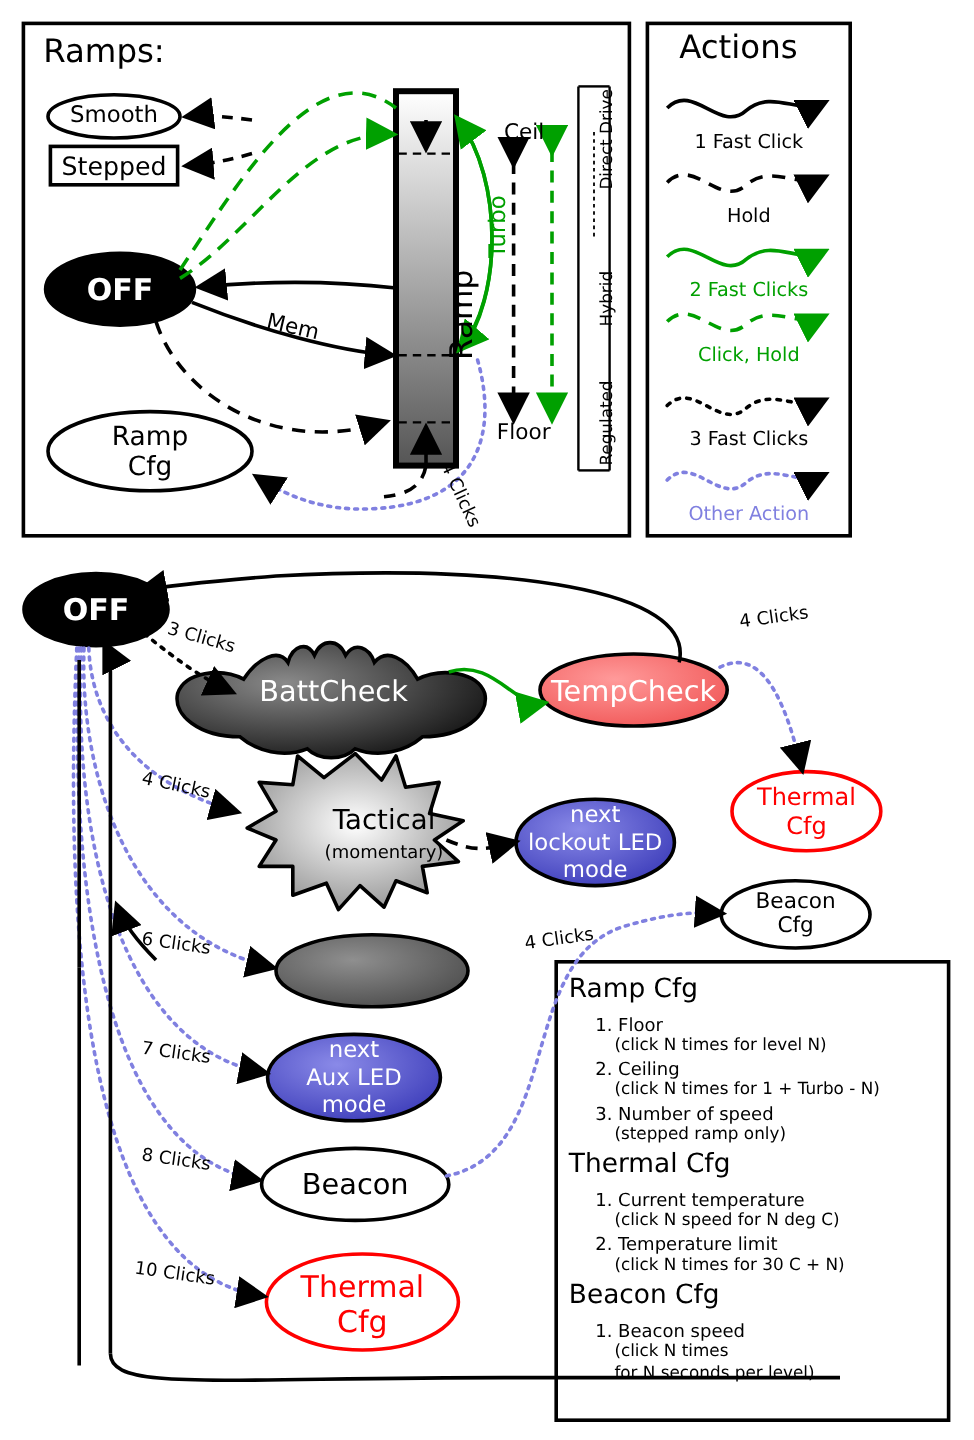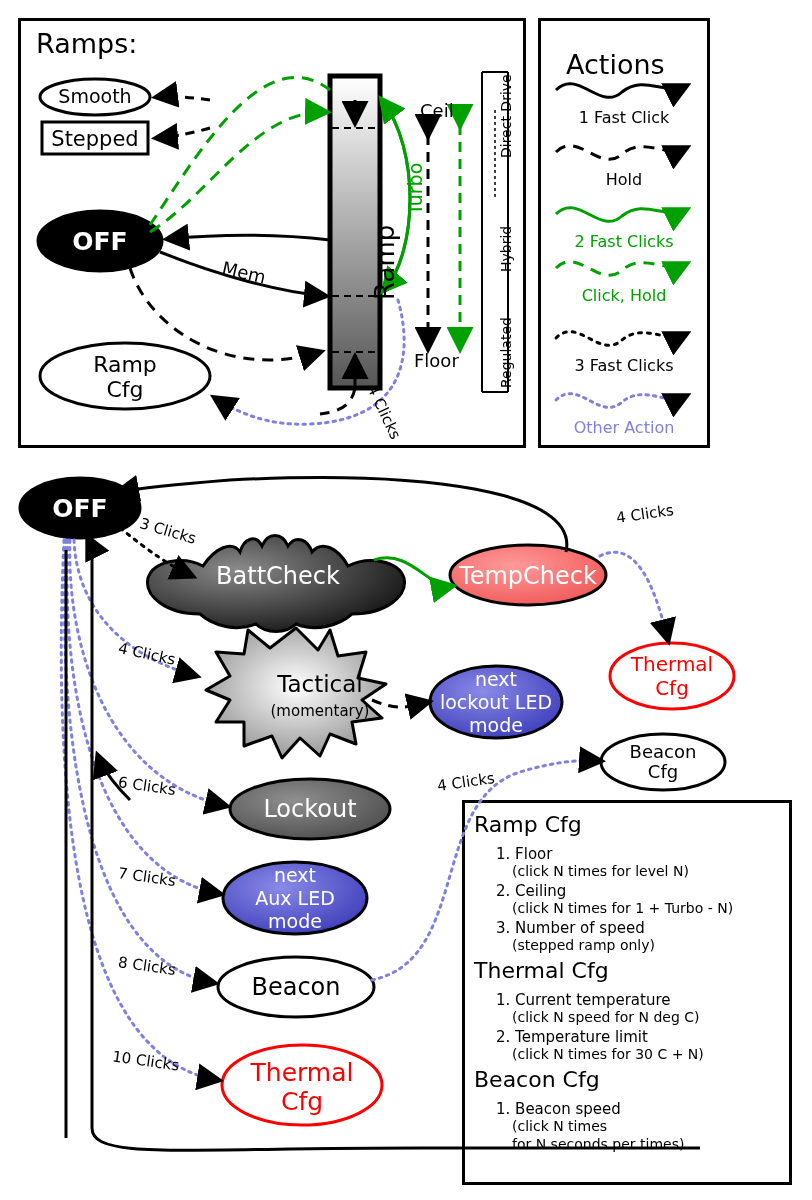--- a/index.html
+++ b/index.html
@@ -36,21 +36,21 @@
     border: 3px solid #000;
     background: #fff;
     box-sizing: border-box;
   }
   .ramps-box { left: 18px; top: 18px; width: 508px; height: 430px; }
   .actions-box { left: 538px; top: 18px; width: 172px; height: 430px; }
   .cfg-box { left: 462px; top: 800px; width: 330px; height: 385px; }
 
   .hdr { font-size: 27px; color: #000; }
   .ramps-hdr { left: 36px; top: 28px; }
-  .actions-hdr { left: 566px; top: 24px; margin-top: 25px; }
+  .actions-hdr { left: 566px; top: 24px; }
 
   .cfg-title { font-size: 22px; color: #000; }
   .cfg-item { font-size: 15px; color: #000; }
   .cfg-sub { font-size: 14px; color: #000; }
 
   .ellipse-lbl {
     position: absolute;
     text-align: center;
     pointer-events: none;
     white-space: nowrap;
@@ -269,21 +269,20 @@
   </div>
   <div class="ellipse-lbl white-txt" style="left:426px; top:668px; width:140px; font-size:19px; line-height:23px; font-weight:normal;">
     <span>next</span><br>
     <span>lockout LED</span><br>
     <span>mode</span>
   </div>
   <div class="ellipse-lbl" style="left:603px; top:742px; width:120px; font-size:18px; line-height:20px;">
     <span>Beacon</span><br>
     <span>Cfg</span>
   </div>
-  <div class="ellipse-lbl white-txt" style="left:230px; top:795px; width:160px; font-size:24px; font-weight:normal;">Lockout</div>
   <div class="ellipse-lbl white-txt" style="left:225px; top:864px; width:140px; font-size:19px; line-height:23px; font-weight:normal;">
     <span>next</span><br>
     <span>Aux LED</span><br>
     <span>mode</span>
   </div>
   <div class="ellipse-lbl" style="left:216px; top:973px; width:160px; font-size:24px;">Beacon</div>
   <div class="ellipse-lbl red" style="left:222px; top:1058px; width:160px; font-size:25px; line-height:29px;">
     <span>Thermal</span><br>
     <span>Cfg</span>
   </div>
@@ -325,15 +324,15 @@
     <span>Temperature limit</span>
   </div>
   <div class="lbl cfg-sub" style="left:512px; top:1046px;">(click N times for 30 C + N)</div>
 
   <div class="lbl cfg-title" style="left:474px; top:1067px;">Beacon Cfg</div>
   <div class="lbl cfg-item" style="left:496px; top:1100px;">
     <span>1.</span>
     <span>Beacon speed</span>
   </div>
   <div class="lbl cfg-sub" style="left:512px; top:1118px;">(click N times</div>
-  <div class="lbl cfg-sub" style="left:512px; top:1136px;">  for N seconds per times)</div>
+  <div class="lbl cfg-sub" style="left:512px; top:1136px;">  for N seconds per level)</div>
 
 </div>
 
 </body></html>

